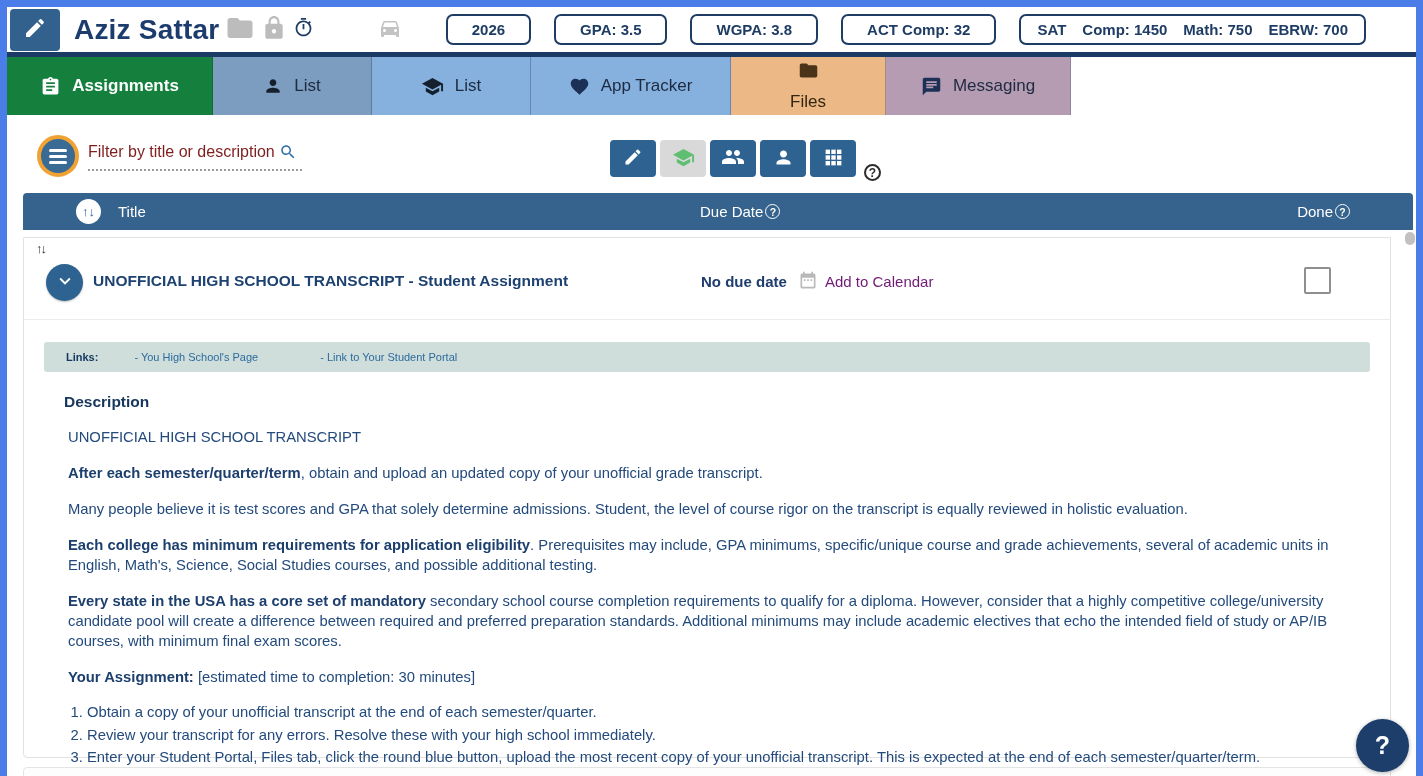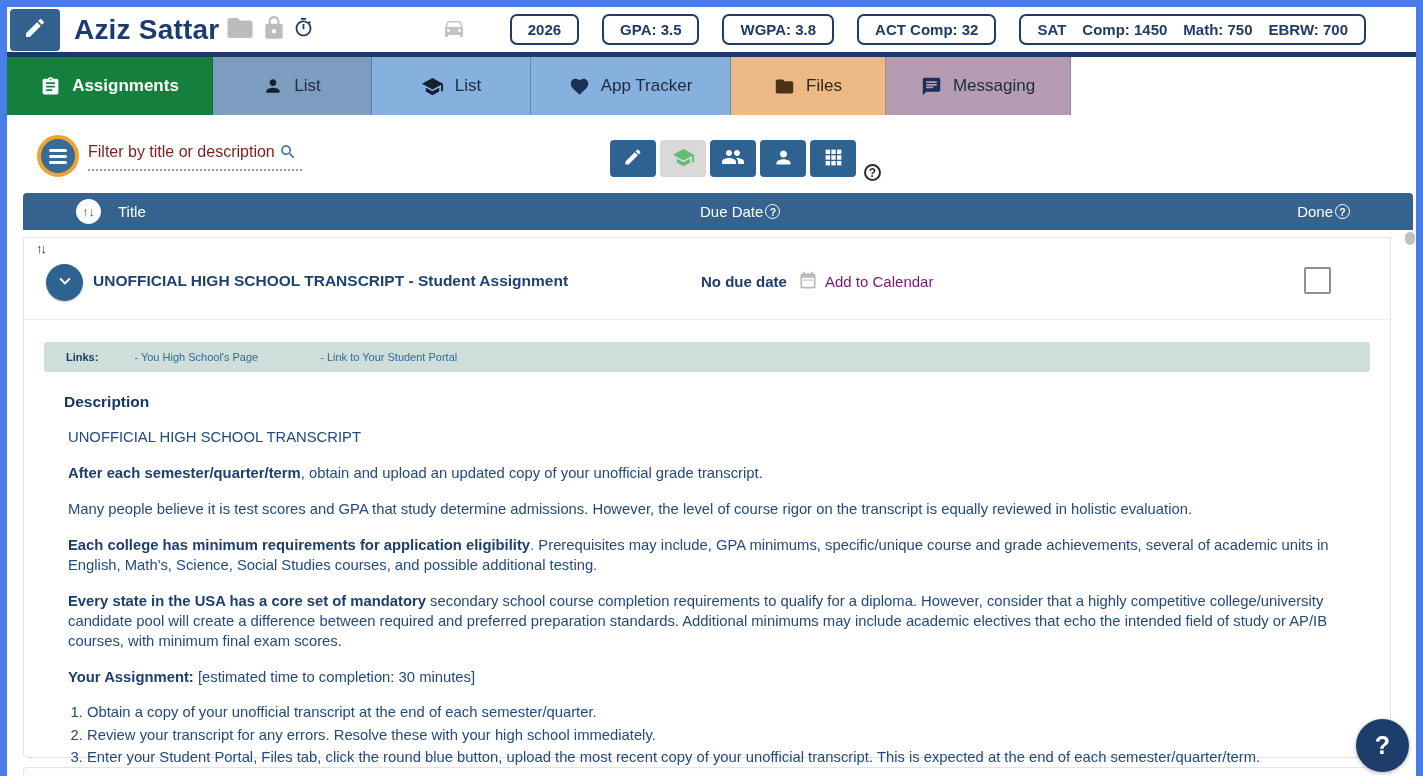--- a/index.html
+++ b/index.html
@@ -11,32 +11,32 @@
   .header { height:50px; background:#fff; border-bottom:5px solid #1b3a66; display:flex; align-items:center; }
   .edit-btn { width:50px; height:42px; margin-left:3px; background:#33618e; border-radius:4px;
               display:flex; align-items:center; justify-content:center; color:#fff; cursor:pointer; }
   .student-name { font-size:28px; font-weight:700; color:#1c3c6e; margin-left:14px; letter-spacing:.2px; }
   .hicons { display:flex; align-items:center; margin-left:6px; gap:6px; }
   .icon-gray { color:#bcbcbc; }
   .icon-navy { color:#1d3b63; }
   .car-wrap { margin-left:auto; color:#c3c3c3; }
   .badges { display:flex; align-items:center; gap:23px; margin-left:44px; margin-right:50px; }
   .badge { border:2px solid #1e3c64; border-radius:7px; background:#fff; color:#1e3c64;
-           font-weight:600; font-size:15px; padding:5px 16px; white-space:nowrap; }
+           font-weight:600; font-size:15px; padding:5px 24px; white-space:nowrap; }
   .badge-sat { display:flex; gap:16px; padding:5px 16px; }
 
   
   .tabbar { height:58px; display:flex; background:#fff; }
   .tab { display:flex; align-items:center; justify-content:center; gap:11px; font-size:17px;
          color:#1d2a40; cursor:pointer; border-right:1px solid rgba(40,60,90,.35); }
   .tab-assignments { width:206px; background:#15803d; color:#fff; font-weight:700; border-right-color:rgba(0,0,0,.15); }
   .tab-list-person { width:159px; background:#7d9dc0; }
   .tab-list-cap    { width:159px; background:#86b1de; }
   .tab-apptracker  { width:200px; background:#86b1de; }
-  .tab-files       { width:155px; background:#ecb986; color:#33250f; }
+  .tab-files       { width:155px; background:#ecb986; color:#33250f;flex-direction:column; }
   .tab-messaging   { width:185px; background:#b59cb3; border-right-color:rgba(40,60,90,.25); }
   .tab .ticon { display:flex; }
   .tab-files .ticon { color:#4a3318; }
   .tab-apptracker .ticon, .tab-messaging .ticon { color:#1c2f55; }
   .tab-list-person .ticon, .tab-list-cap .ticon { color:#14202e; }
 
   
   .main { position:relative; height:661px; background:#fff; }
 
   .hamburger { position:absolute; left:30px; top:20px; width:42px; height:42px; border-radius:50%;
@@ -310,21 +310,21 @@
         <span class="links-label">Links:</span>
         <a class="link-item link-1">- You High School's Page</a>
         <a class="link-item link-2">- Link to Your Student Portal</a>
       </div>
 
       <div class="desc-head">Description</div>
 
       <div class="desc-body">
         <p><b></b><span>UNOFFICIAL HIGH SCHOOL TRANSCRIPT</span></p>
         <p><b>After each semester/quarter/term</b><span>, obtain and upload an updated copy of your unofficial grade transcript.</span></p>
-        <p><b></b><span>Many people believe it is test scores and GPA that study determine admissions. However, the level of course rigor on the transcript is equally reviewed in holistic evaluation.</span></p>
+        <p><b></b><span>Many people believe it is test scores and GPA that solely determine admissions. Student, the level of course rigor on the transcript is equally reviewed in holistic evaluation.</span></p>
         <p><b>Each college has minimum requirements for application eligibility</b><span>. Prerequisites may include, GPA minimums, specific/unique course and grade achievements, several of academic units in English, Math's, Science, Social Studies courses, and possible additional testing.</span></p>
         <p><b>Every state in the USA has a core set of mandatory</b><span> secondary school course completion requirements to qualify for a diploma. However, consider that a highly competitive college/university candidate pool will create a difference between required and preferred preparation standards. Additional minimums may include academic electives that echo the intended field of study or AP/IB courses, with minimum final exam scores.</span></p>
         <p><b>Your Assignment:</b><span> [estimated time to completion: 30 minutes]</span></p>
       </div>
 
       <ol class="steps">
         <li>Obtain a copy of your unofficial transcript at the end of each semester/quarter.</li>
         <li>Review your transcript for any errors. Resolve these with your high school immediately.</li>
         <li>Enter your Student Portal, Files tab, click the round blue button, upload the most recent copy of your unofficial transcript. This is expected at the end of each semester/quarter/term.</li>
       </ol>

